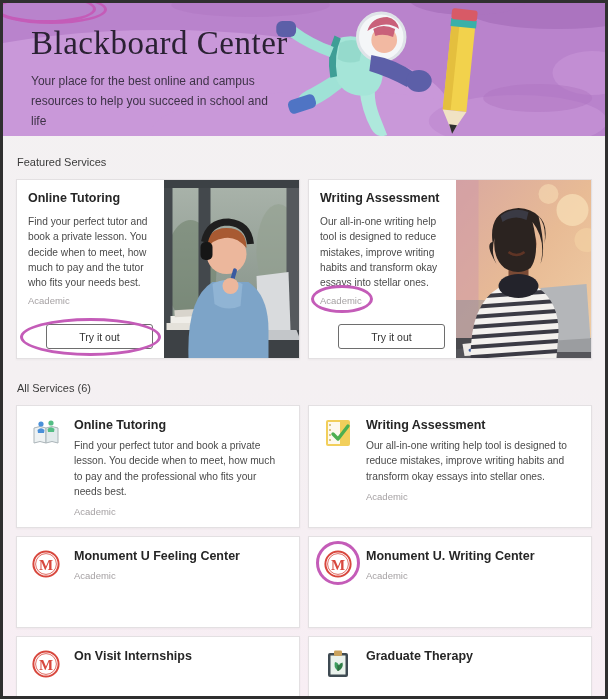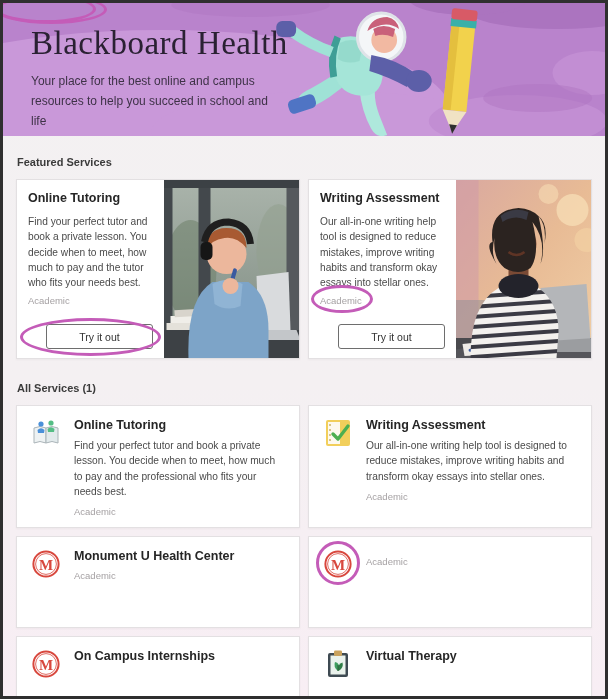--- a/index.html
+++ b/index.html
@@ -19,21 +19,21 @@
   .hero-text { position:absolute; left:28px; top:22px; width:280px; z-index:2; }
   .hero-title {
     font-family:"Liberation Serif", serif; font-weight:400;
     font-size:33px; color:#2a2133; letter-spacing:.5px;
   }
   .hero-sub { margin-top:10px; font-size:12px; line-height:1.65; color:#3e3247; width:255px; }
 
   
   .section-label {
     display:inline-block; position:relative;
-    font-size:11px; font-weight:bold; color:#3b3b3b;
+    font-size:11px; font-weight:normal; color:#3b3b3b;
   }
   .label-row { padding-left:1px; }
   .label-row.featured { margin-top:16px; }
   .label-row.all { margin-top:19px; }
 
   
   .ann {
     position:absolute; border:3px solid #c45cb8; border-radius:50%;
     pointer-events:none; z-index:5;
   }
@@ -121,21 +121,21 @@
         <circle cx="382" cy="34" r="24" fill="none" stroke="#dfe3e8" stroke-width="3"></circle>
         <path d="M368 28 Q372 14 388 14 Q398 16 400 26 Q392 20 382 22 Q374 24 368 28 Z" fill="#c9617a"></path>
         <circle cx="385" cy="37" r="13" fill="#f2b9a2"></circle>
         <path d="M374 26 Q384 20 396 26 L394 34 Q384 30 376 33 Z" fill="#c9617a"></path>
 
         <path d="M372 52 Q396 56 416 70 L408 84 Q390 74 370 68 Z" fill="#5c5fa8"></path>
         <ellipse cx="420" cy="78" rx="13" ry="11" fill="#5c5fa8"></ellipse>
       </g>
     </svg>
     <div class="hero-text">
-      <div class="hero-title">Blackboard Health</div>
+      <div class="hero-title">Blackboard Center</div>
       <div class="hero-sub">Your place for the best online and campus resources to help you succeed in school and life</div>
     </div>
   </header>
 
   <main>
 
     <div class="label-row featured">
       <span class="section-label">Featured Services</span>
       <i class="ann" style="left:-7px; top:-8px; width:100px; height:28px; position:absolute; margin-left:0;"></i>
     </div>
@@ -242,21 +242,21 @@
             <circle cx="64" cy="64" r="20" fill="#8a5640"></circle>
             <path d="M40 62 Q36 30 66 28 Q96 30 92 64 Q96 44 86 36 Q94 70 88 84 Q94 60 80 42 Q88 74 78 88 Q66 96 52 88 Q40 78 42 58 Q38 74 44 84 Q32 64 40 62 Z" fill="#2b2320"></path>
             <path d="M48 36 Q60 26 76 32 L74 40 Q62 34 50 42 Z" fill="#3a3a44"></path>
             <path d="M56 72 Q64 78 72 72" stroke="#5e3425" stroke-width="2.5" fill="none"></path>
           </svg>
         </div>
       </div>
     </div>
 
     <div class="label-row all">
-      <span class="section-label">All Services (1)</span>
+      <span class="section-label">All Services (6)</span>
       <i class="ann" style="left:-8px; top:-8px; width:112px; height:29px; position:absolute; margin-left:0;"></i>
     </div>
 
     <div class="all-grid">
 
       <div class="service-card">
         <div class="svc-icon">
           <svg viewBox="0 0 30 30">
             <path d="M3 10 Q9 7 15 10 L15 25 Q9 22 3 25 Z" fill="#eef2f3" stroke="#aab4b8" stroke-width="1"></path>
             <path d="M27 10 Q21 7 15 10 L15 25 Q21 22 27 25 Z" fill="#e2eaec" stroke="#aab4b8" stroke-width="1"></path>
@@ -294,65 +294,66 @@
 
       <div class="service-card">
         <div class="svc-icon">
           <svg viewBox="0 0 30 30">
             <circle cx="15" cy="15" r="12.6" fill="#fff" stroke="#d8473d" stroke-width="2"></circle>
             <circle cx="15" cy="15" r="10.4" fill="none" stroke="#d8473d" stroke-width=".8"></circle>
             <text x="15" y="20.5" text-anchor="middle" font-family="Liberation Serif, serif" font-weight="bold" font-size="15" fill="#d8473d">M</text>
           </svg>
         </div>
         <div class="svc-body">
-          <div class="svc-title">Monument U Health Center</div>
+          <div class="svc-title">Monument U Feeling Center</div>
           <div class="svc-cat">Academic</div>
         </div>
       </div>
 
       <div class="service-card">
         <div class="svc-icon">
           <svg viewBox="0 0 30 30">
             <circle cx="15" cy="15" r="12.6" fill="#fff" stroke="#d8473d" stroke-width="2"></circle>
             <circle cx="15" cy="15" r="10.4" fill="none" stroke="#d8473d" stroke-width=".8"></circle>
             <text x="15" y="20.5" text-anchor="middle" font-family="Liberation Serif, serif" font-weight="bold" font-size="15" fill="#d8473d">M</text>
           </svg>
           <i class="ann" style="left:-7px; top:-8px; width:44px; height:44px;"></i>
         </div>
         <div class="svc-body">
+          <div class="svc-title">Monument U. Writing Center</div>
           <div class="svc-cat">Academic</div>
         </div>
       </div>
 
       <div class="service-card">
         <div class="svc-icon">
           <svg viewBox="0 0 30 30">
             <circle cx="15" cy="15" r="12.6" fill="#fff" stroke="#d8473d" stroke-width="2"></circle>
             <circle cx="15" cy="15" r="10.4" fill="none" stroke="#d8473d" stroke-width=".8"></circle>
             <text x="15" y="20.5" text-anchor="middle" font-family="Liberation Serif, serif" font-weight="bold" font-size="15" fill="#d8473d">M</text>
           </svg>
         </div>
         <div class="svc-body">
-          <div class="svc-title">On Campus Internships</div>
+          <div class="svc-title">On Visit Internships</div>
 
         </div>
       </div>
 
       <div class="service-card">
         <div class="svc-icon">
           <svg viewBox="0 0 30 30">
             <rect x="5" y="4" width="20" height="24" rx="2" fill="#3e4a52"></rect>
             <rect x="7.5" y="6.5" width="15" height="19" fill="#eaf2ec"></rect>
             <rect x="11" y="1.5" width="8" height="5.5" rx="1.2" fill="#c9a25e"></rect>
             <path d="M15 22 Q10 18 12 13 Q17 14 16 20 Z" fill="#3f9e5f"></path>
             <path d="M15.5 22 Q21 19 19.5 13.5 Q14.5 15 15 21 Z" fill="#2e7d46"></path>
             <path d="M15 22 L15 16" stroke="#2e5c38" stroke-width="1"></path>
           </svg>
         </div>
         <div class="svc-body">
-          <div class="svc-title">Virtual Therapy</div>
+          <div class="svc-title">Graduate Therapy</div>
 
         </div>
       </div>
 
     </div>
   </main>
 </div>
 
 </body></html>

